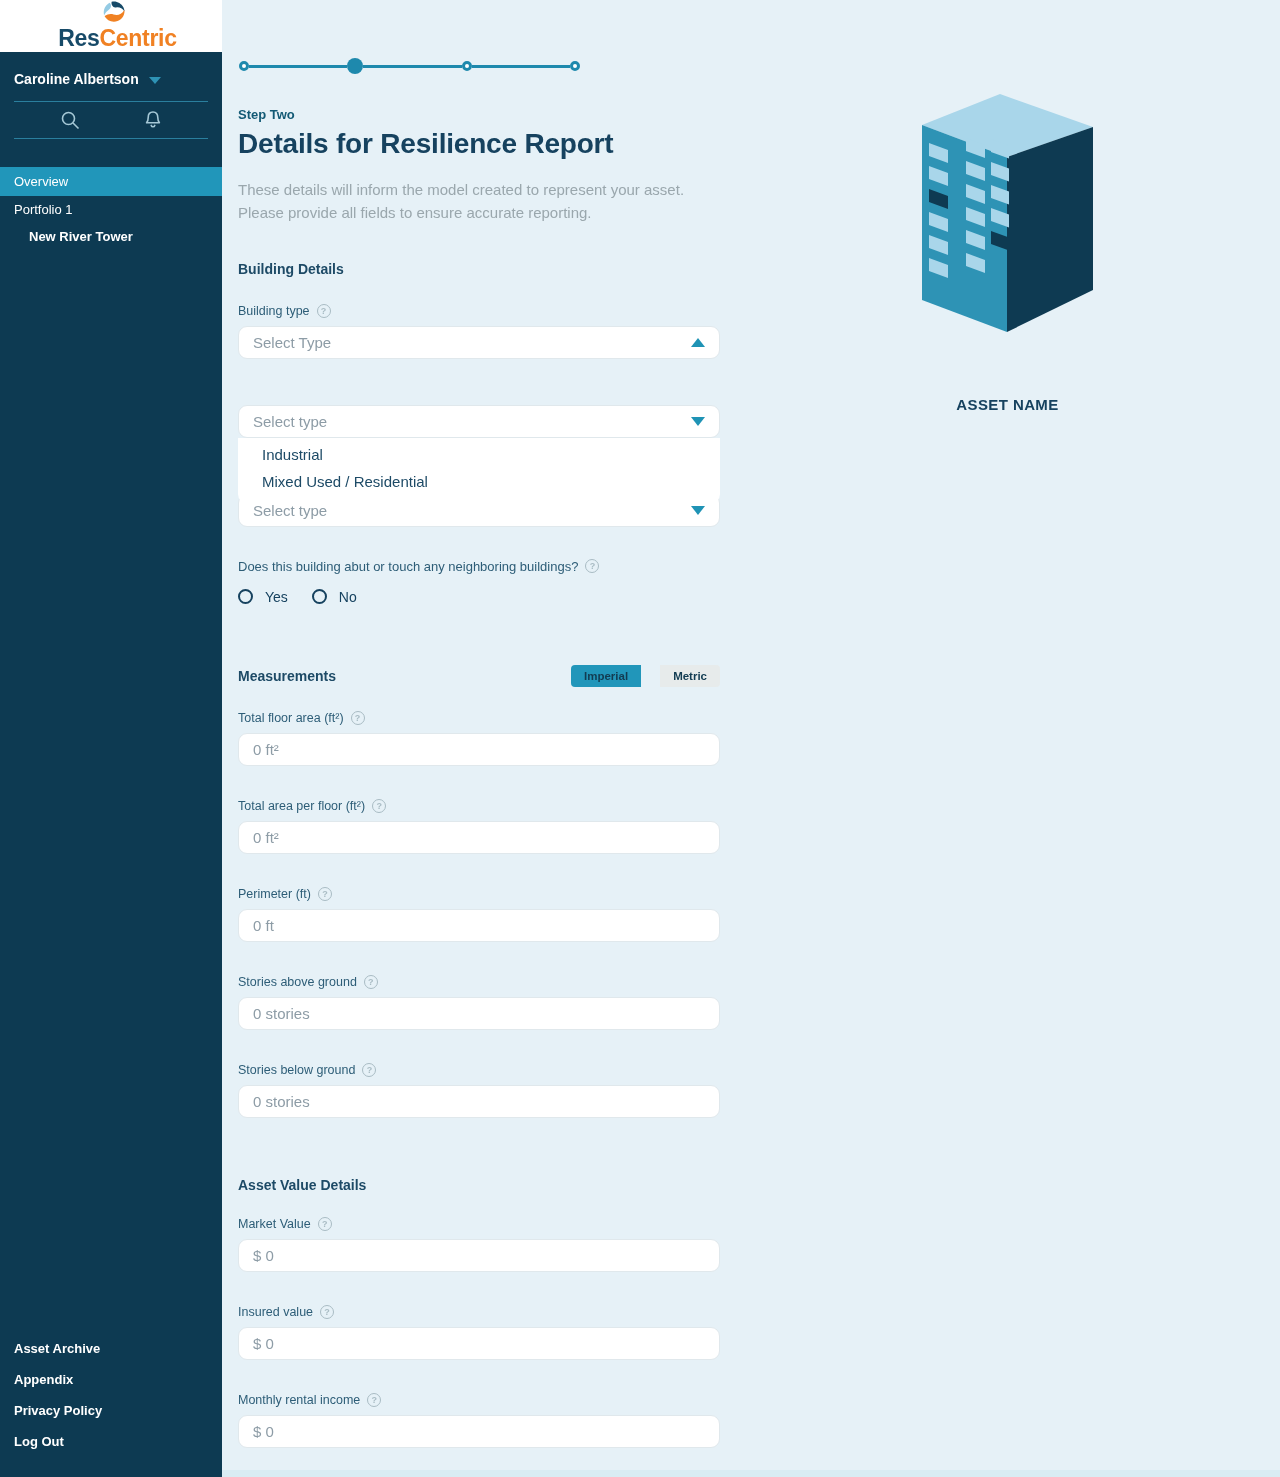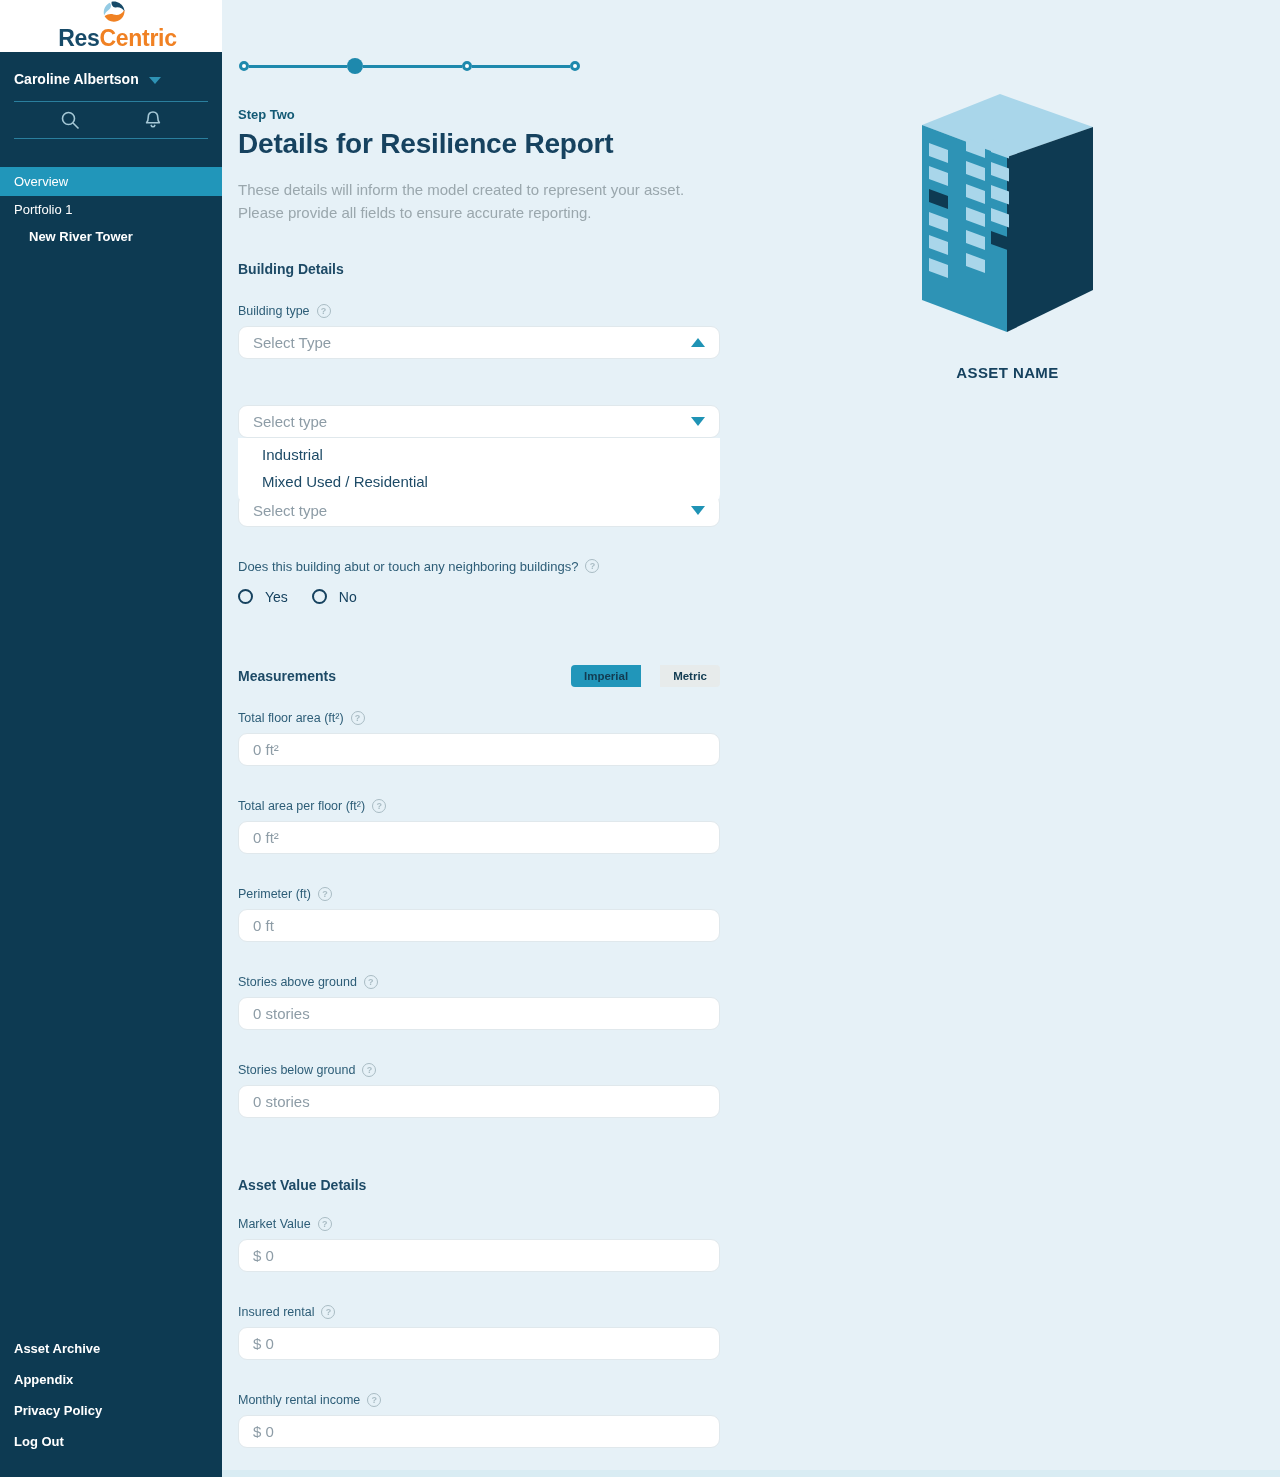--- a/index.html
+++ b/index.html
@@ -74,21 +74,21 @@
   .toggle-btn.active { background:#2196ba; border-radius:4px 0 0 4px; }
   .toggle-btn.inactive { background:#e7ebeb; border-radius:0 4px 4px 0; }
 
   .input-field { margin-top:24px; }
   .input-field + .input-field { margin-top:33px; }
   .text-input::placeholder { color:#8d9ca6; opacity:1; }
 
   .sec-asset { margin-top:59px; }
 
   
-  .illustration-wrap { position:absolute; left:700px; top:94px; width:171px; display:flex; flex-direction:column; align-items:center; }
+  .illustration-wrap { position:absolute; left:700px; top:94px; width:171px; display:flex; flex-direction:column; align-items:center;gap:32px; }
   .asset-caption { margin-top:32px; font-size:15px; font-weight:700; color:#16425f; letter-spacing:0.4px; }
 
   .footer-strip { position:absolute; left:0; right:0; bottom:0; height:7px; background:#d9ecf3; }
 </style>
 </head>
 <body>
 
 <aside class="sidebar">
   <div class="logo-area">
     <svg class="logo-icon" viewBox="0 0 40 40">
@@ -252,21 +252,21 @@
     <div class="input-field">
       <div class="field-label">
         <span>Market Value</span>
         <span class="help">?</span>
       </div>
       <input class="text-input" type="text" placeholder="$ 0" style="">
     </div>
 
     <div class="input-field">
       <div class="field-label">
-        <span>Insured rental</span>
+        <span>Insured value</span>
         <span class="help">?</span>
       </div>
       <input class="text-input" type="text" placeholder="$ 0" style="">
     </div>
 
     <div class="input-field">
       <div class="field-label">
         <span>Monthly rental income</span>
         <span class="help">?</span>
       </div>

